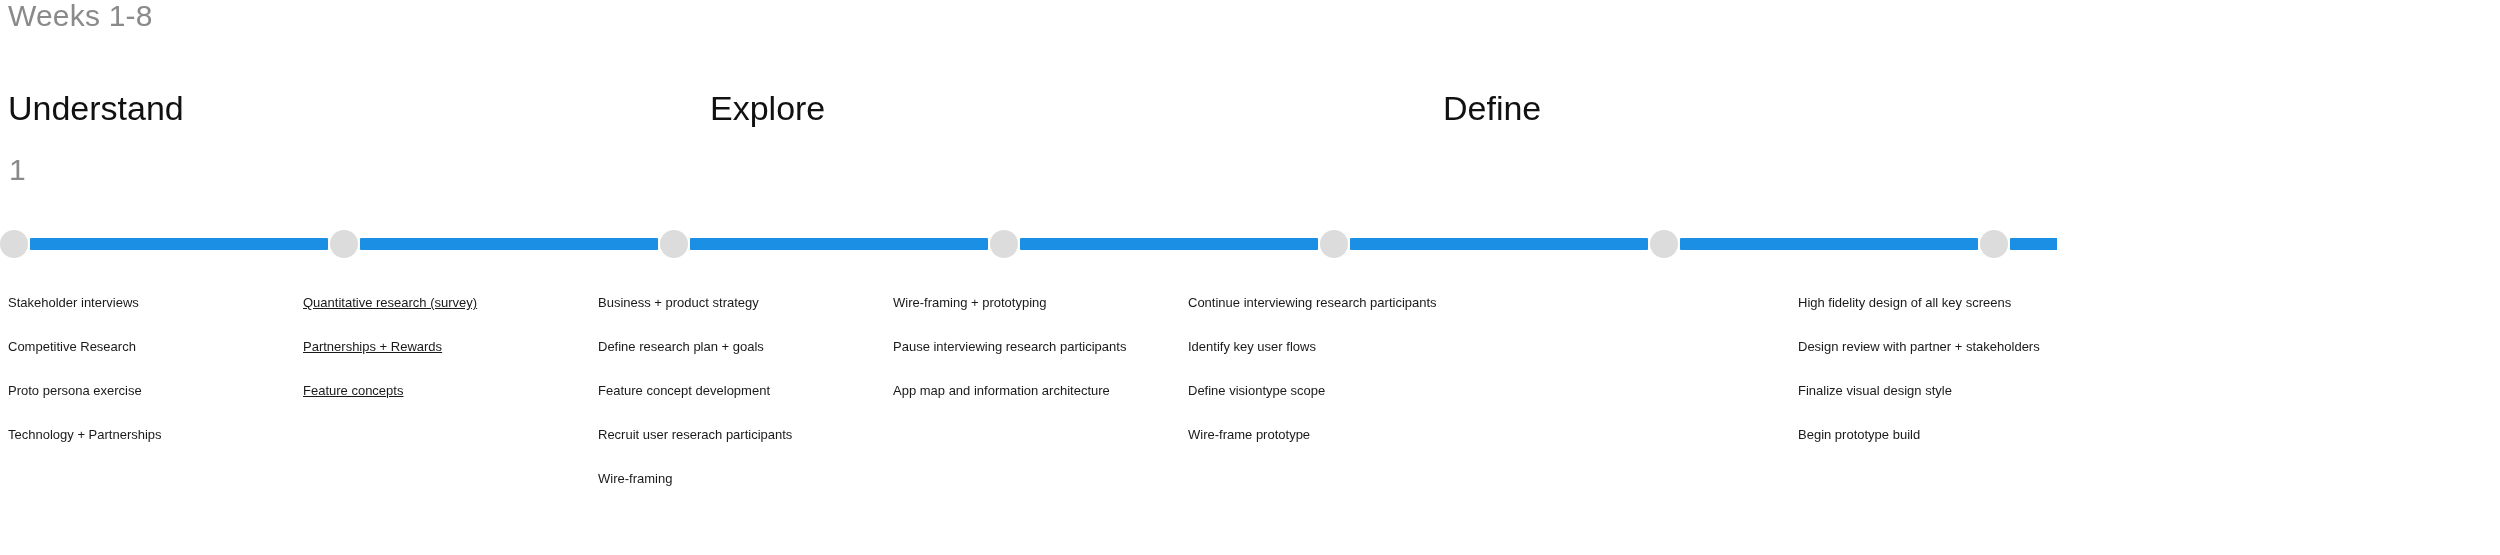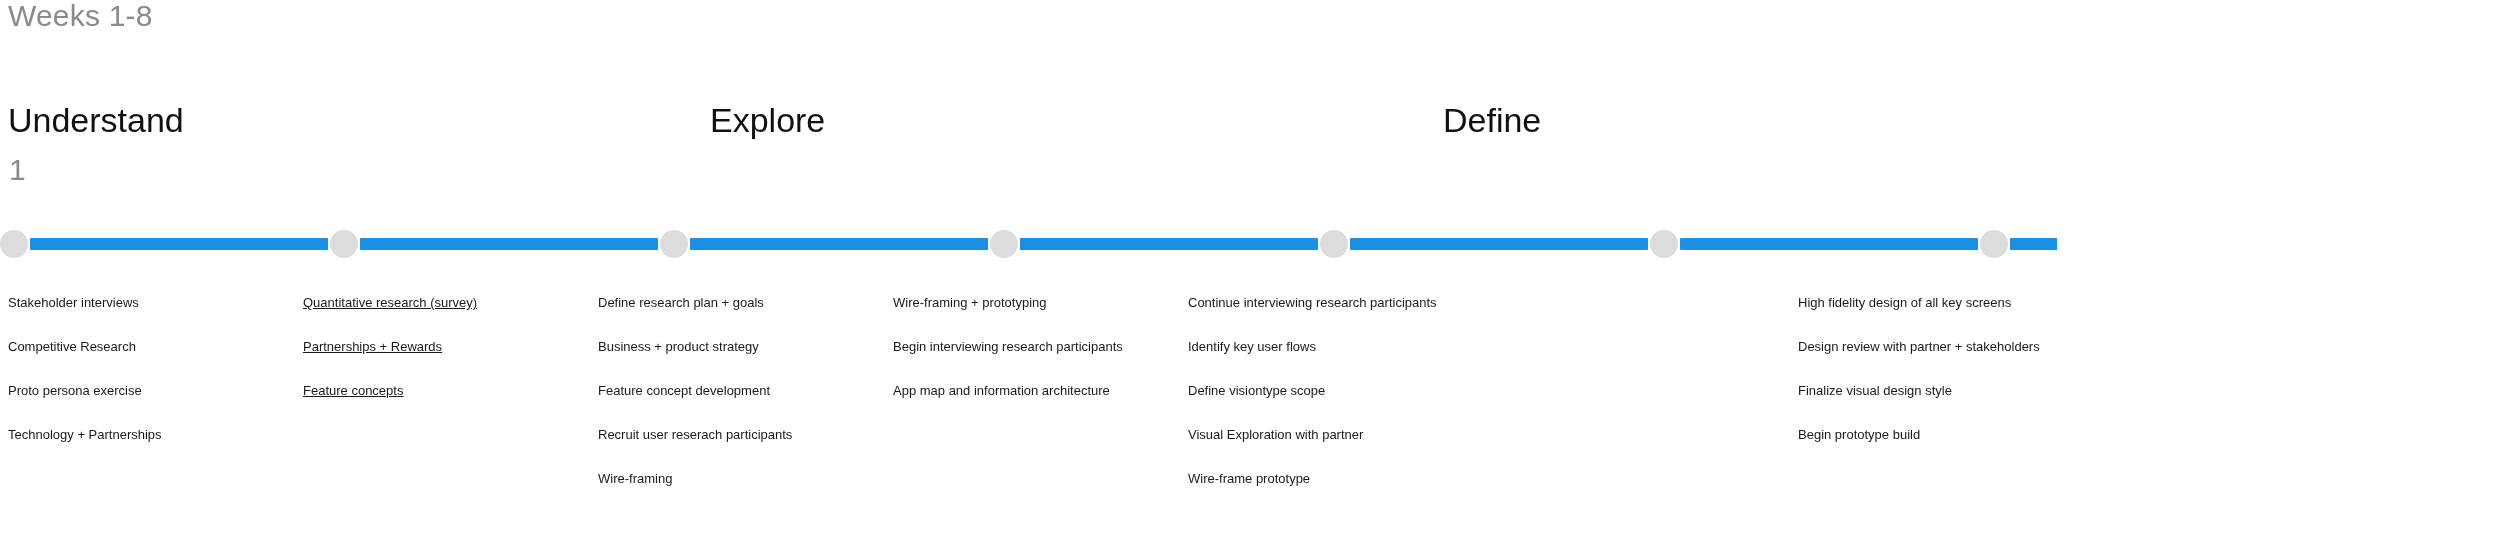--- a/index.html
+++ b/index.html
@@ -41,21 +41,20 @@
     height: 44px;
   }
   .phase {
     position: absolute;
     top: 0;
     font-size: 34px;
     font-weight: 400;
     color: #111111;
     line-height: 40px;
     white-space: nowrap;
-    margin-top: 12px;
   }
   .phase.p0 { left: 8px; }
   .phase.p1 { left: 710px; }
   .phase.p2 { left: 1443px; }
   .phase.p3 { right: 158px; }
 
   
   .weeknum-row {
     position: absolute;
     left: 0;
@@ -173,36 +172,35 @@
         <div class="item">Competitive Research</div>
         <div class="item">Proto persona exercise</div>
         <div class="item">Technology + Partnerships</div>
       </div>
       <div class="col" style="left: 303px; text-decoration: underline;">
         <div class="item">Quantitative research (survey)</div>
         <div class="item">Partnerships + Rewards</div>
         <div class="item">Feature concepts</div>
       </div>
       <div class="col" style="left: 598px;">
+        <div class="item">Business + product strategy</div>
         <div class="item">Define research plan + goals</div>
-        <div class="item">Business + product strategy</div>
         <div class="item">Feature concept development</div>
         <div class="item">Recruit user reserach participants</div>
         <div class="item">Wire-framing</div>
       </div>
       <div class="col" style="left: 893px;">
         <div class="item">Wire-framing + prototyping</div>
-        <div class="item">Begin interviewing research participants</div>
+        <div class="item">Pause interviewing research participants</div>
         <div class="item">App map and information architecture</div>
       </div>
       <div class="col" style="left: 1188px;">
         <div class="item">Continue interviewing research participants</div>
         <div class="item">Identify key user flows</div>
         <div class="item">Define visiontype scope</div>
-        <div class="item">Visual Exploration with partner</div>
         <div class="item">Wire-frame prototype</div>
       </div>
       <div class="col" style="left: 1778px; margin-left: 20px;">
         <div class="item">High fidelity design of all key screens</div>
         <div class="item">Design review with partner + stakeholders</div>
         <div class="item">Finalize visual design style</div>
         <div class="item">Begin prototype build</div>
       </div>
     </div>
 

